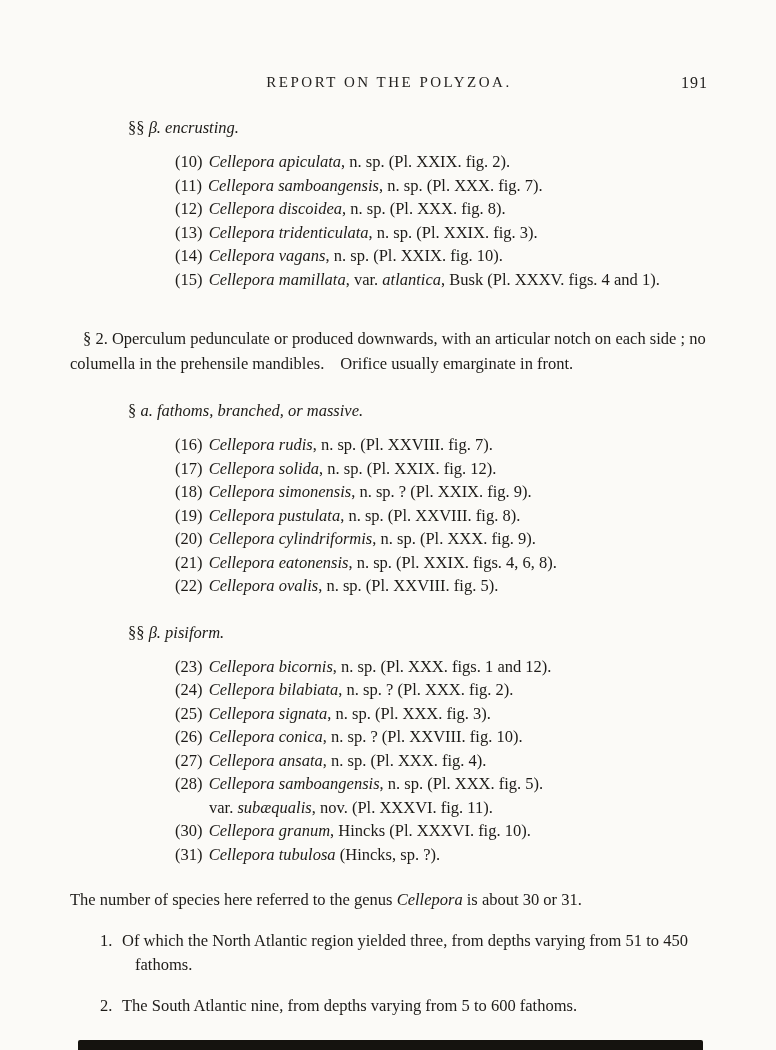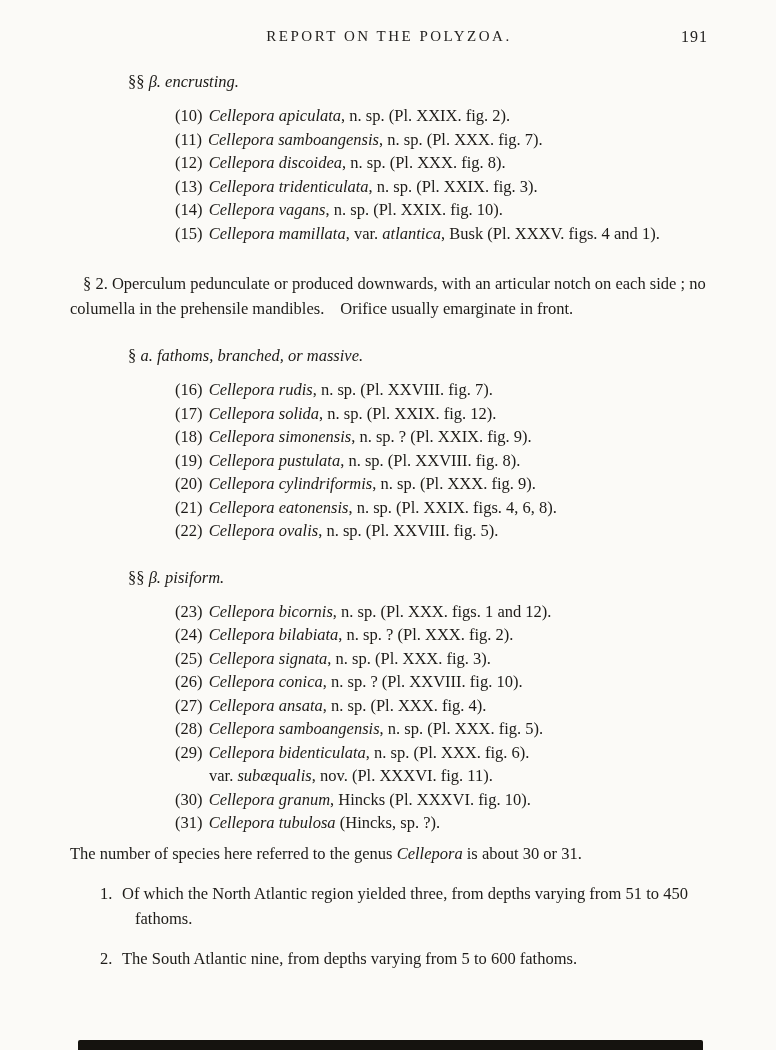--- a/index.html
+++ b/index.html
@@ -1,35 +1,35 @@
 <!DOCTYPE html>
 <html><head>
 <meta charset="utf-8">
 <style>
   * { margin:0; padding:0; box-sizing:border-box; }
   html,body { width:776px; height:1050px; }
   body { font-family:"Liberation Serif","DejaVu Serif",serif; background:#e8e6e2; }
   .page {
     position:relative; width:776px; height:1050px;
     background:#fbfaf7; color:#1d1b18;
-    padding:26px 68px 0 70px; overflow:hidden;
+    padding:72px 68px 0 70px; overflow:hidden;
   }
   .header { position:relative; text-align:center; font-size:15px; line-height:21px;
             letter-spacing:2.5px; color:#242220; }
   .page-number { position:absolute; right:0; top:0; font-size:16px; letter-spacing:1px; }
   .it { font-style:italic; }
   .sec-heading { margin:24px 0 11px 58px; font-size:16.5px; line-height:22px; }
   .entries { margin-left:105px; }
   .entry { font-size:16.5px; line-height:23.5px; }
   .entry .num { margin-right:2px; }
   .continuation { margin-left:34px; }
   .para { font-size:16.5px; line-height:24.5px; }
-  .para2 { margin-top:27px; text-indent:13px; }
+  .para2 { margin-top:36px; text-indent:13px; }
   .gap { margin-left:16px; }
-  .summary { margin-top:7px; }
+  .summary { margin-top:22px; }
   .note { display:flex; margin:16px 0 0 30px; font-size:16.5px; line-height:24.5px; }
   .note-num { flex:0 0 22px; width:22px; }
   .note-text { flex:1; padding-left:13px; text-indent:-13px; max-width:600px; }
   .scan-bar { position:absolute; left:78px; bottom:0; width:625px; height:10px;
               background:#15130f; border-radius:2px 2px 0 0; }
 </style>
 </head>
 <body>
 
 <div class="page">
@@ -66,21 +66,20 @@
 
   <div class="sec-heading"><span>§§</span> <span class="it">β. pisiform.</span></div>
 
   <div class="entries">
     <div class="entry"><span class="num">(23)</span> <span class="it">Cellepora bicornis</span><span>, n. sp. (Pl. XXX. figs. 1 and 12).</span></div>
     <div class="entry"><span class="num">(24)</span> <span class="it">Cellepora bilabiata</span><span>, n. sp. ? (Pl. XXX. fig. 2).</span></div>
     <div class="entry"><span class="num">(25)</span> <span class="it">Cellepora signata</span><span>, n. sp. (Pl. XXX. fig. 3).</span></div>
     <div class="entry"><span class="num">(26)</span> <span class="it">Cellepora conica</span><span>, n. sp. ? (Pl. XXVIII. fig. 10).</span></div>
     <div class="entry"><span class="num">(27)</span> <span class="it">Cellepora ansata</span><span>, n. sp. (Pl. XXX. fig. 4).</span></div>
     <div class="entry"><span class="num">(28)</span> <span class="it">Cellepora samboangensis</span><span>, n. sp. (Pl. XXX. fig. 5).</span></div>
-    <div class="entry"><span class="num">(29)</span> <span class="it">Cellepora bidenticulata</span><span>, n. sp. (Pl. XXX. fig. 6).</span></div>
     <div class="entry continuation"><span>var. </span><span class="it">subæqualis</span><span>, nov. (Pl. XXXVI. fig. 11).</span></div>
     <div class="entry"><span class="num">(30)</span> <span class="it">Cellepora granum</span><span>, Hincks (Pl. XXXVI. fig. 10).</span></div>
     <div class="entry"><span class="num">(31)</span> <span class="it">Cellepora tubulosa</span><span> (Hincks, sp. ?).</span></div>
   </div>
 
   <div class="para summary"><span>The number of species here referred to the genus </span><span class="it">Cellepora</span><span> is about 30 or 31.</span></div>
 
   <div>
     <div class="note">
       <span class="note-num">1.</span>

